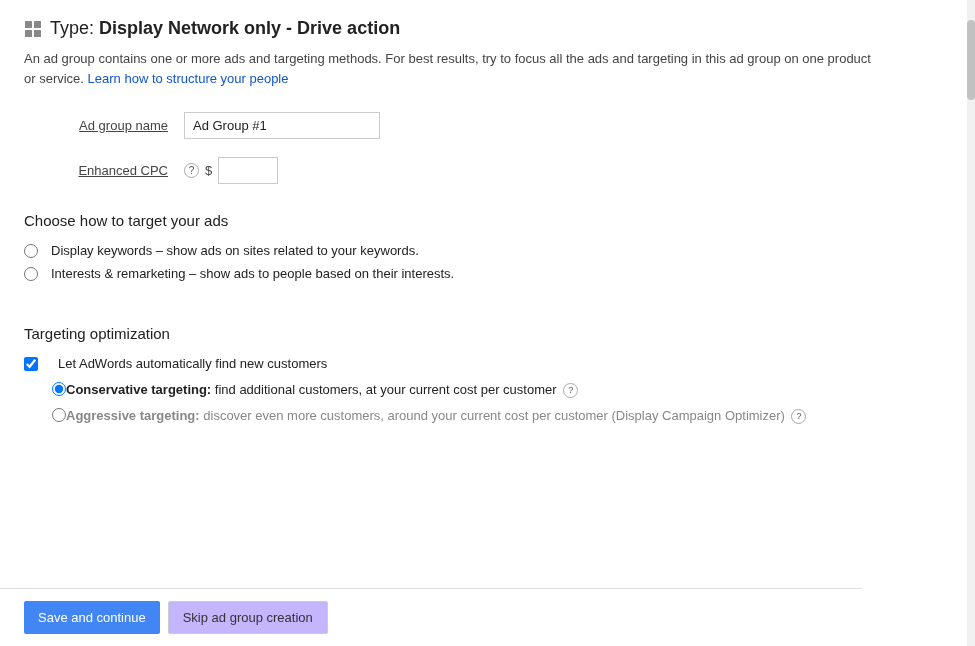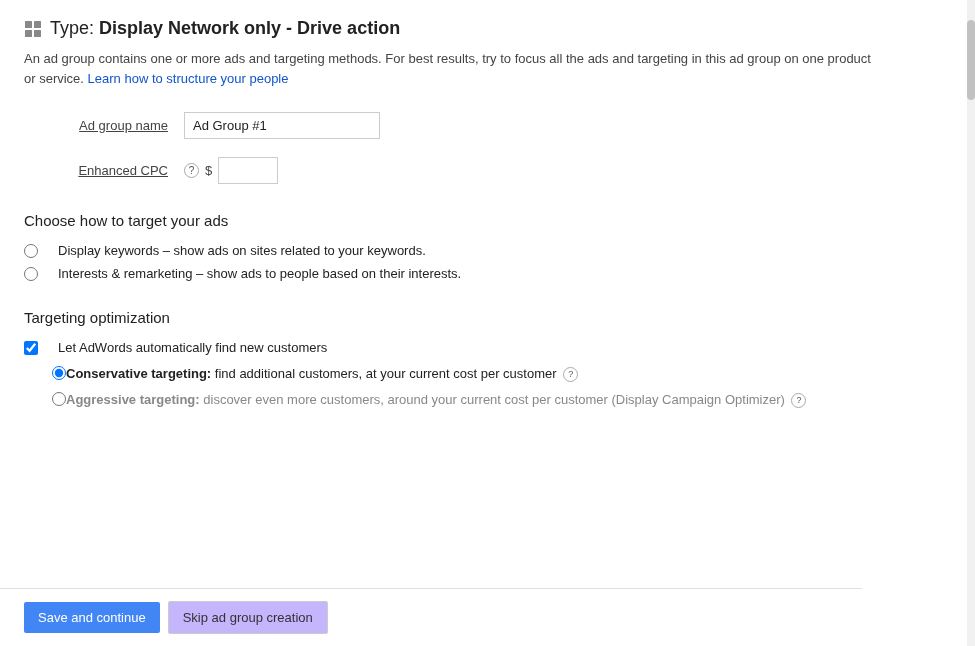--- a/index.html
+++ b/index.html
@@ -116,28 +116,28 @@
     }
 
     .section-header {
       font-size: 15px;
       color: #222;
       margin-bottom: 14px;
       font-weight: normal;
     }
 
     .targeting-section {
-      margin-bottom: 28px;
+      margin-bottom: 44px;
     }
 
     .radio-option {
       display: flex;
       align-items: center;
       margin-bottom: 8px;
-      gap: 20px;
+      gap: 13px;
     }
 
     .radio-option input[type="radio"] {
       margin: 0;
       cursor: pointer;
       width: 14px;
       height: 14px;
     }
 
     .radio-label {
@@ -190,21 +190,20 @@
       color: #222;
       line-height: 1.4;
     }
 
     .sub-label strong {
       font-weight: bold;
     }
 
     .footer {
       display: flex;
-      align-items: center;
       gap: 8px;
       padding: 14px 0 0 0;
       border-top: 1px solid #e0e0e0;
       position: fixed;
       bottom: 0;
       left: 0;
       width: 862px;
       background: #fff;
       padding: 12px 24px;
     }

